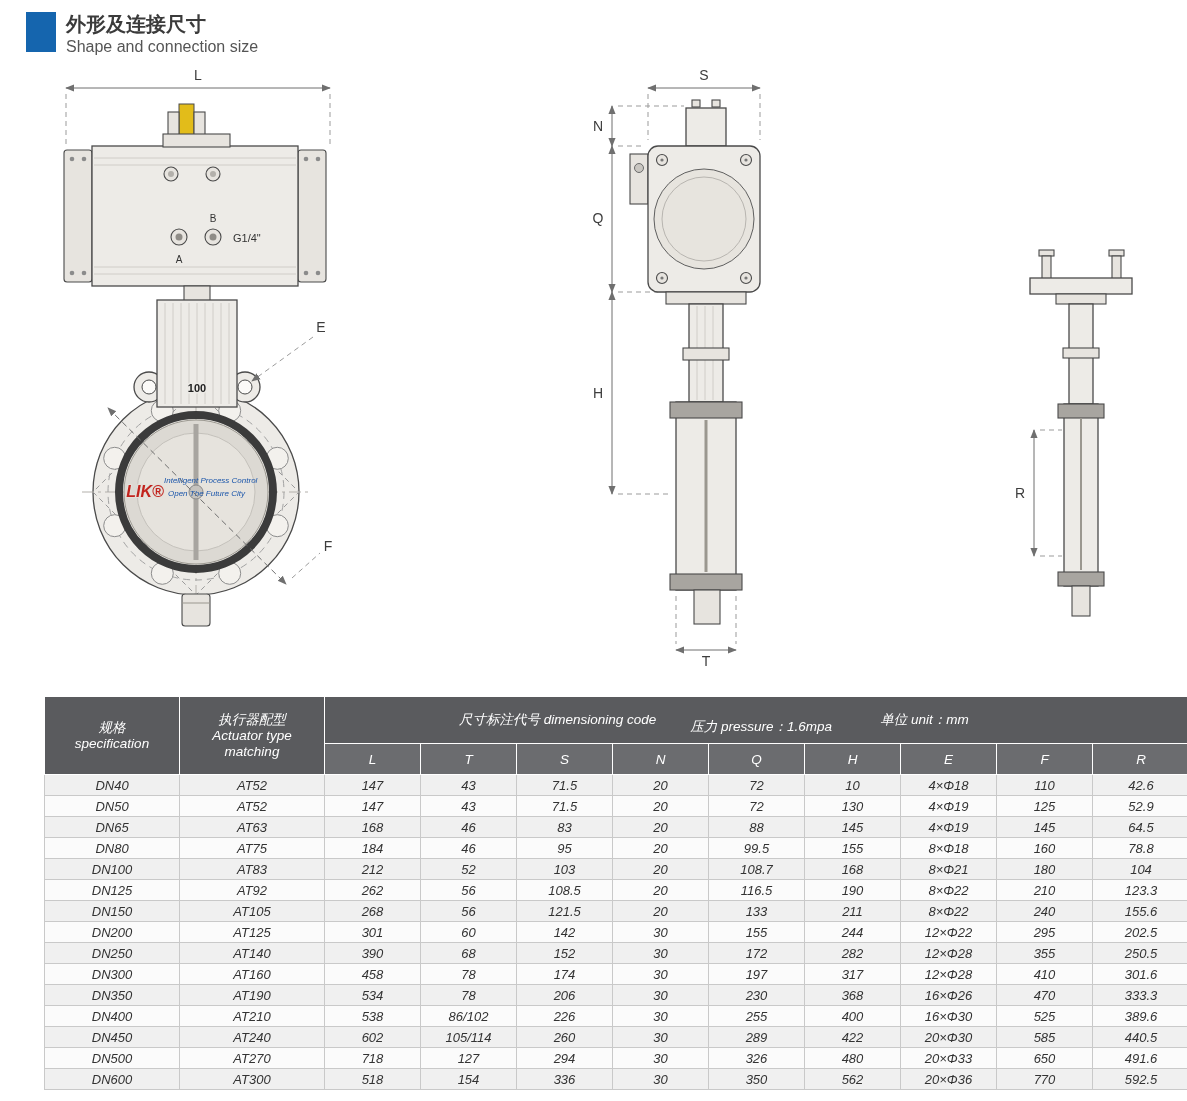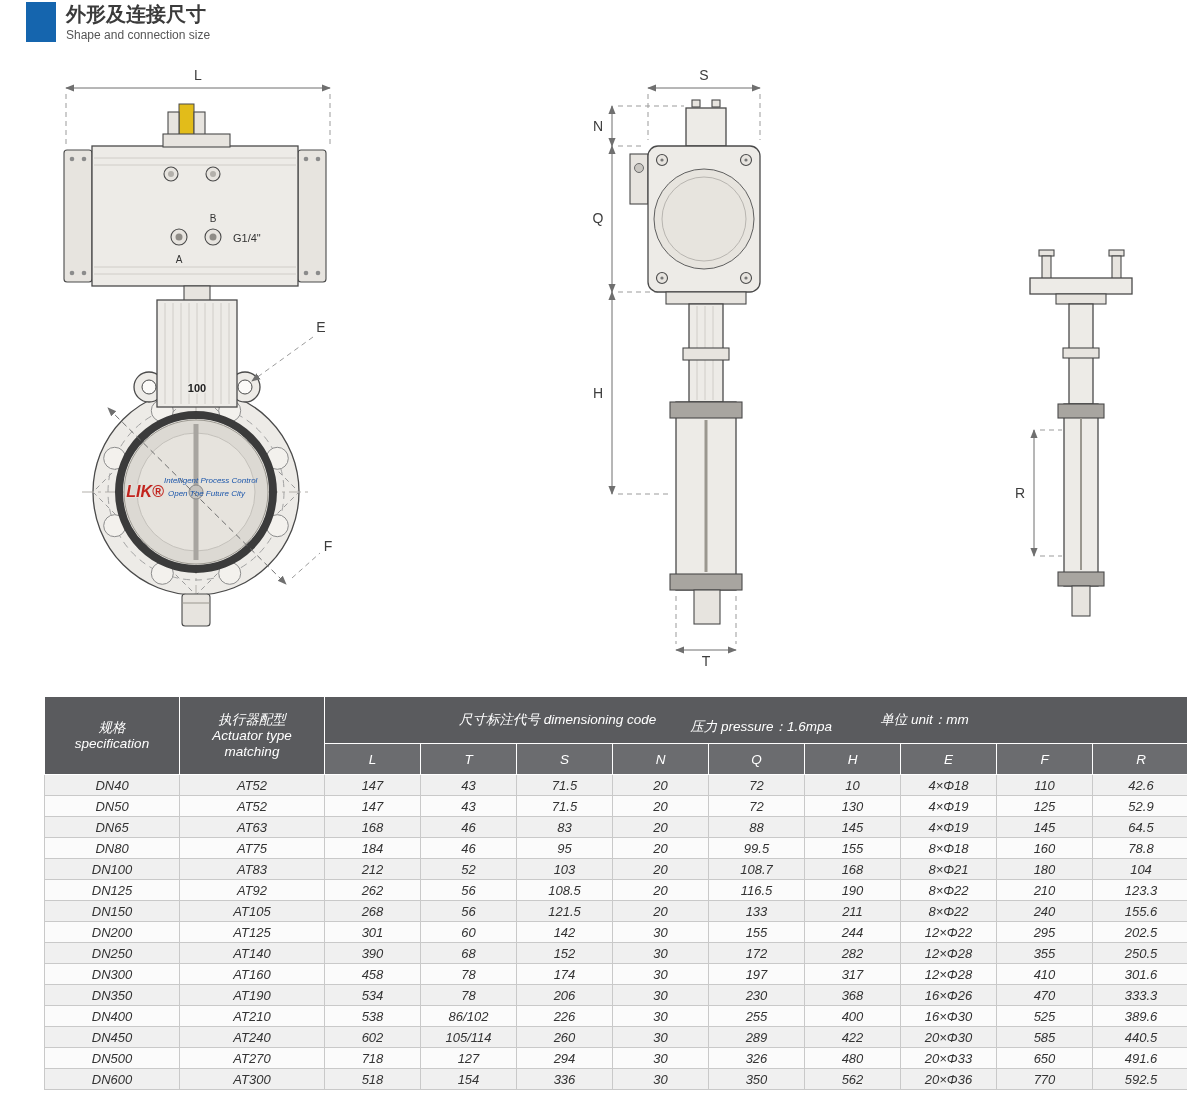--- a/index.html
+++ b/index.html
@@ -1,24 +1,24 @@
 <!DOCTYPE html>
 <html><head>
 <meta charset="utf-8">
 <style>
   html,body{margin:0;padding:0;background:#fff;}
   .page{
     position:relative;width:1187px;height:1101px;background:#ffffff;
     font-family:"Liberation Sans","DejaVu Sans",sans-serif;overflow:hidden;
   }
   
-  .page-header{position:absolute;top:2px;left:10px;display:flex;gap:10px;align-items:flex-start;padding-left:16px;}
+  .page-header{position:absolute;top:12px;left:10px;display:flex;gap:10px;align-items:flex-start;padding-left:16px;}
   .accent-block{width:30px;height:40px;background:#1565ae;}
   .title-zh{font-size:20px;font-weight:600;color:#3b3b3b;line-height:24px;}
-  .title-en{font-size:12px;color:#555;margin-top:2px;}
+  .title-en{font-size:16px;color:#555;margin-top:2px;}
   
   svg.drawing{position:absolute;top:0;left:0;}
   .part{fill:#edebe7;stroke:#4a4a4a;stroke-width:1.3;}
   .part2{fill:#e7e4df;stroke:#4a4a4a;stroke-width:1.1;}
   .seatband{fill:#a8a5a0;stroke:#4a4a4a;stroke-width:1.1;}
   .hole{fill:#f3f1ed;stroke:#8d8d8d;stroke-width:1;}
   .boltcircle{fill:none;stroke:#a3a3a3;stroke-width:1;stroke-dasharray:7 5;}
   .cline{stroke:#b3b0ab;stroke-width:1;stroke-dasharray:12 4 3 4;fill:none;}
   .dim{stroke:#6f6f6f;stroke-width:1;fill:none;}
   .ext{stroke:#9b9b9b;stroke-width:1;stroke-dasharray:5 4;fill:none;}

